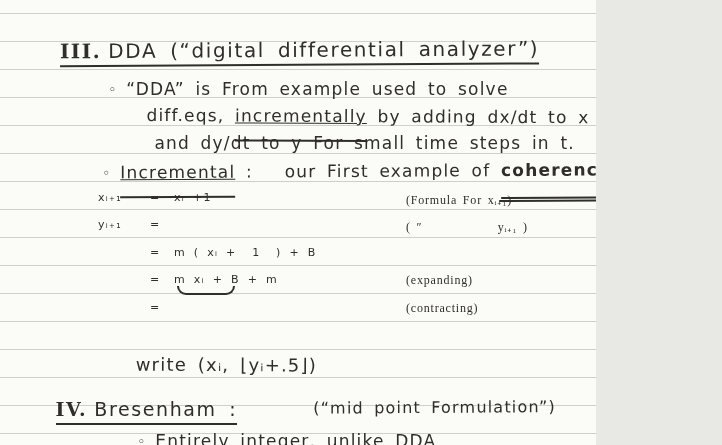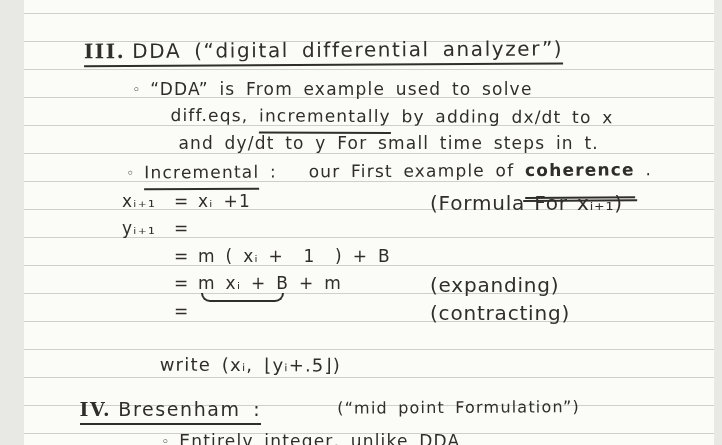--- a/index.html
+++ b/index.html
@@ -4,45 +4,44 @@
 <style>
   :root{
     --ink:#2f2e2a;
     --paper:#fbfbf7;
     --rule:#c9c9c4;
     --faint:#c9c8c3;
   }
   html,body{margin:0;padding:0;background:#e8e8e4;}
   #page{
     position:relative;
-    width:690px;height:445px;
+    width:596px;height:445px;
     overflow:hidden;
     background-color:var(--paper);
     background-image:linear-gradient(to bottom, rgba(135,135,128,.38) 0 1px, transparent 1px);
     background-size:100% 28px;
     background-position:0 13px;
     background-repeat:repeat;
     font-family:"DejaVu Sans",sans-serif;
     color:var(--ink);
-    margin-left:24px;
   }
   .line{position:absolute;white-space:pre;font-size:17px;line-height:24px;letter-spacing:1.2px;word-spacing:4px;}
   .bullet{display:inline-block;font-size:13px;margin-right:9px;transform:translateY(-1px);}
   .numeral{font-family:"DejaVu Serif",serif;font-weight:bold;margin-right:7px;}
   .heading{font-size:20px;letter-spacing:1.6px;word-spacing:5px;}
-  .u{border-bottom:2px solid var(--ink);padding-bottom:6px;}
+  .u{border-bottom:2px solid var(--ink);padding-bottom:14px;text-decoration:underline;}
   .u-wrap{display:inline-block;border-bottom:2.5px solid var(--ink);padding-bottom:2px;}
   .uu{position:relative;border-bottom:2px solid var(--ink);padding-bottom:17px;font-weight:bold;}
   .uu::after{content:'';position:absolute;left:-2px;right:-2px;bottom:-5px;border-bottom:2px solid var(--ink);}
   .mrow{position:absolute;left:0;right:0;height:27px;}
   .mrow .lhs{position:absolute;left:98px;}
   .mrow .eq{position:absolute;left:150px;}
   .mrow .rhs{position:absolute;left:174px;}
-  .mrow span{font-size:17px;letter-spacing:1.3px;word-spacing:3px;white-space:pre;}
-  .mrow .comment{position:absolute;left:406px;font-size:20px;letter-spacing:.8px;word-spacing:2px;white-space:pre;}
+  .mrow span{font-size:11px;letter-spacing:1.3px;word-spacing:3px;white-space:pre;}
+  .mrow .comment{position:absolute;left:406px;font-size:12px;letter-spacing:.8px;word-spacing:2px;white-space:pre;font-family:Liberation Serif, serif;}
   .brace{position:relative;display:inline-block;}
   .brace::after{content:'';position:absolute;left:3px;right:5px;bottom:-9px;height:7px;
     border:2px solid var(--ink);border-top:none;border-radius:0 0 9px 9px;}
   .rot-a{transform:rotate(-0.35deg);}
   .rot-b{transform:rotate(0.3deg);}
   .faint{color:var(--faint);}
   #edge-line{position:absolute;left:718px;top:0;bottom:0;width:1px;background:#c0c0ba;}
   #ink-dot{position:absolute;left:692px;top:147px;width:5px;height:6px;background:var(--ink);border-radius:50% 40% 55% 45%;opacity:.9;}
 </style>
 </head>
@@ -74,20 +73,21 @@
   <div class="mrow" style="top:191px;">
     <span class="lhs">xᵢ₊₁</span>
     <span class="eq">=</span>
     <span class="rhs">xᵢ +1</span>
     <span class="comment">(Formula For xᵢ₊₁)</span>
   </div>
 
   <div class="mrow" style="top:218px;">
     <span class="lhs">yᵢ₊₁</span>
     <span class="eq">=</span>
+    <span class="comment">( ″             yᵢ₊₁ )</span>
   </div>
 
   <div class="mrow" style="top:246px;">
     <span class="eq">=</span>
     <span class="rhs">m ( xᵢ +  1  ) + B</span>
   </div>
 
   <div class="mrow" style="top:273px;">
     <span class="eq">=</span>
     <span class="rhs"><span class="brace">m xᵢ + B</span><span> + m</span></span>

